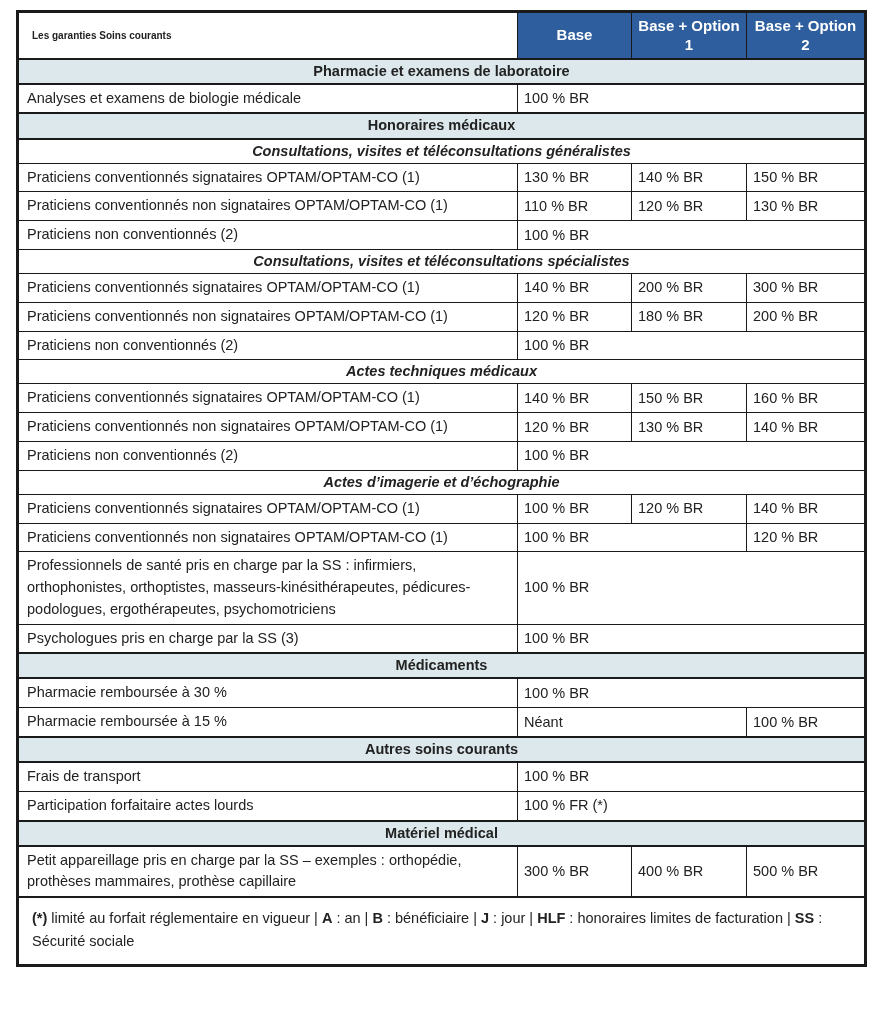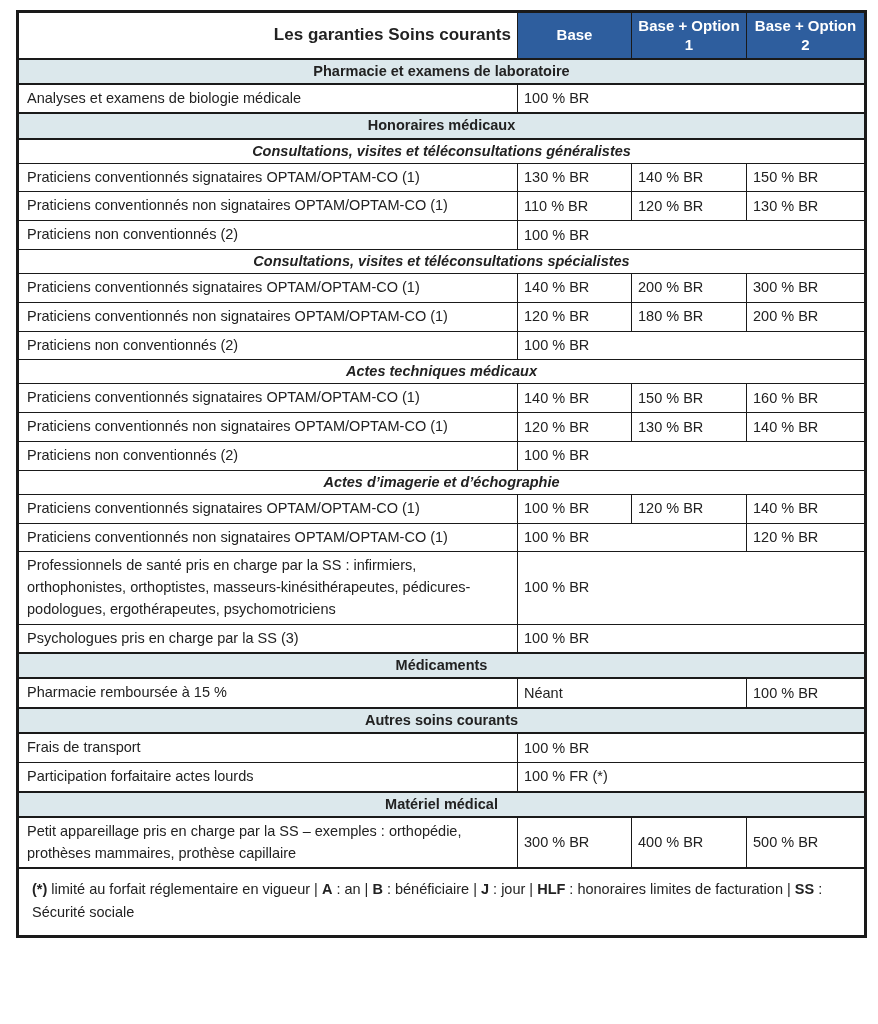--- a/index.html
+++ b/index.html
@@ -24,22 +24,22 @@
   col.c-opt1{width:115px;}
   col.c-opt2{width:119px;}
   th,td{
     border:1.5px solid var(--line);
     vertical-align:middle;
     padding:2.5px 6px;
   }
   thead th{height:30px;}
   th.title-cell{
     background:#ffffff;
-    text-align:right;
-    font-size:17px;
+    text-align:left;
+    font-size:10px;
     font-weight:700;
     padding-left:13px;
   }
   th.col-head{
     background:var(--header-blue);
     color:#ffffff;
     font-weight:700;
     text-align:center;
     font-size:15px;
   }
@@ -181,20 +181,24 @@
           <td class="benefit-value" colspan="3">100 % BR</td>
         </tr>
         <tr>
           <td class="benefit-label">Psychologues pris en charge par la SS (3)</td>
           <td class="benefit-value" colspan="3">100 % BR</td>
         </tr>
         <tr class="section-row">
           <td colspan="4">Médicaments</td>
         </tr>
         <tr>
+          <td class="benefit-label">Pharmacie remboursée à 30 %</td>
+          <td class="benefit-value" colspan="3">100 % BR</td>
+        </tr>
+        <tr>
           <td class="benefit-label">Pharmacie remboursée à 15 %</td>
           <td class="benefit-value" colspan="2">Néant</td>
           <td class="benefit-value" colspan="1">100 % BR</td>
         </tr>
         <tr class="section-row">
           <td colspan="4">Autres soins courants</td>
         </tr>
         <tr>
           <td class="benefit-label">Frais de transport</td>
           <td class="benefit-value" colspan="3">100 % BR</td>

